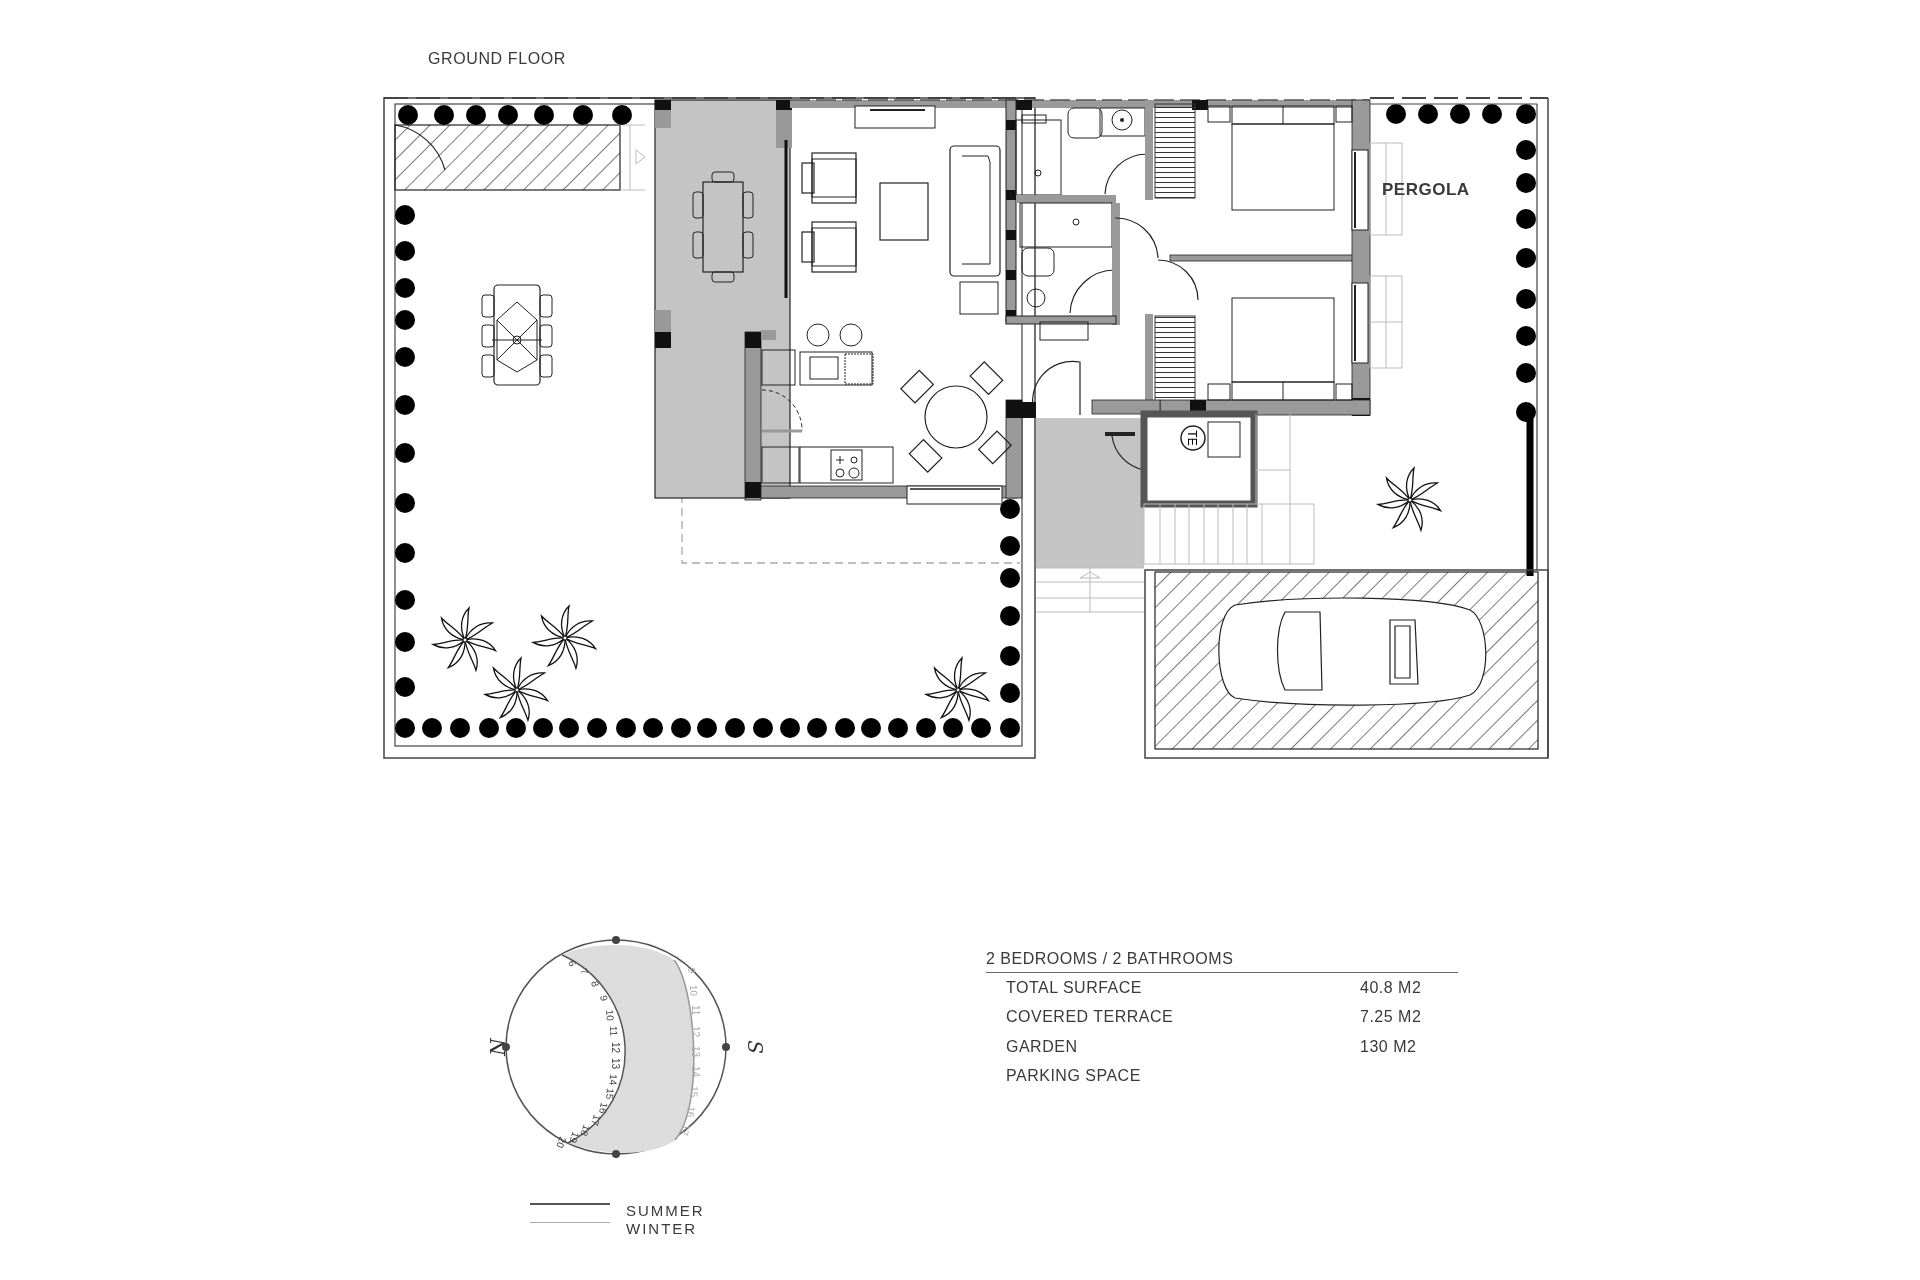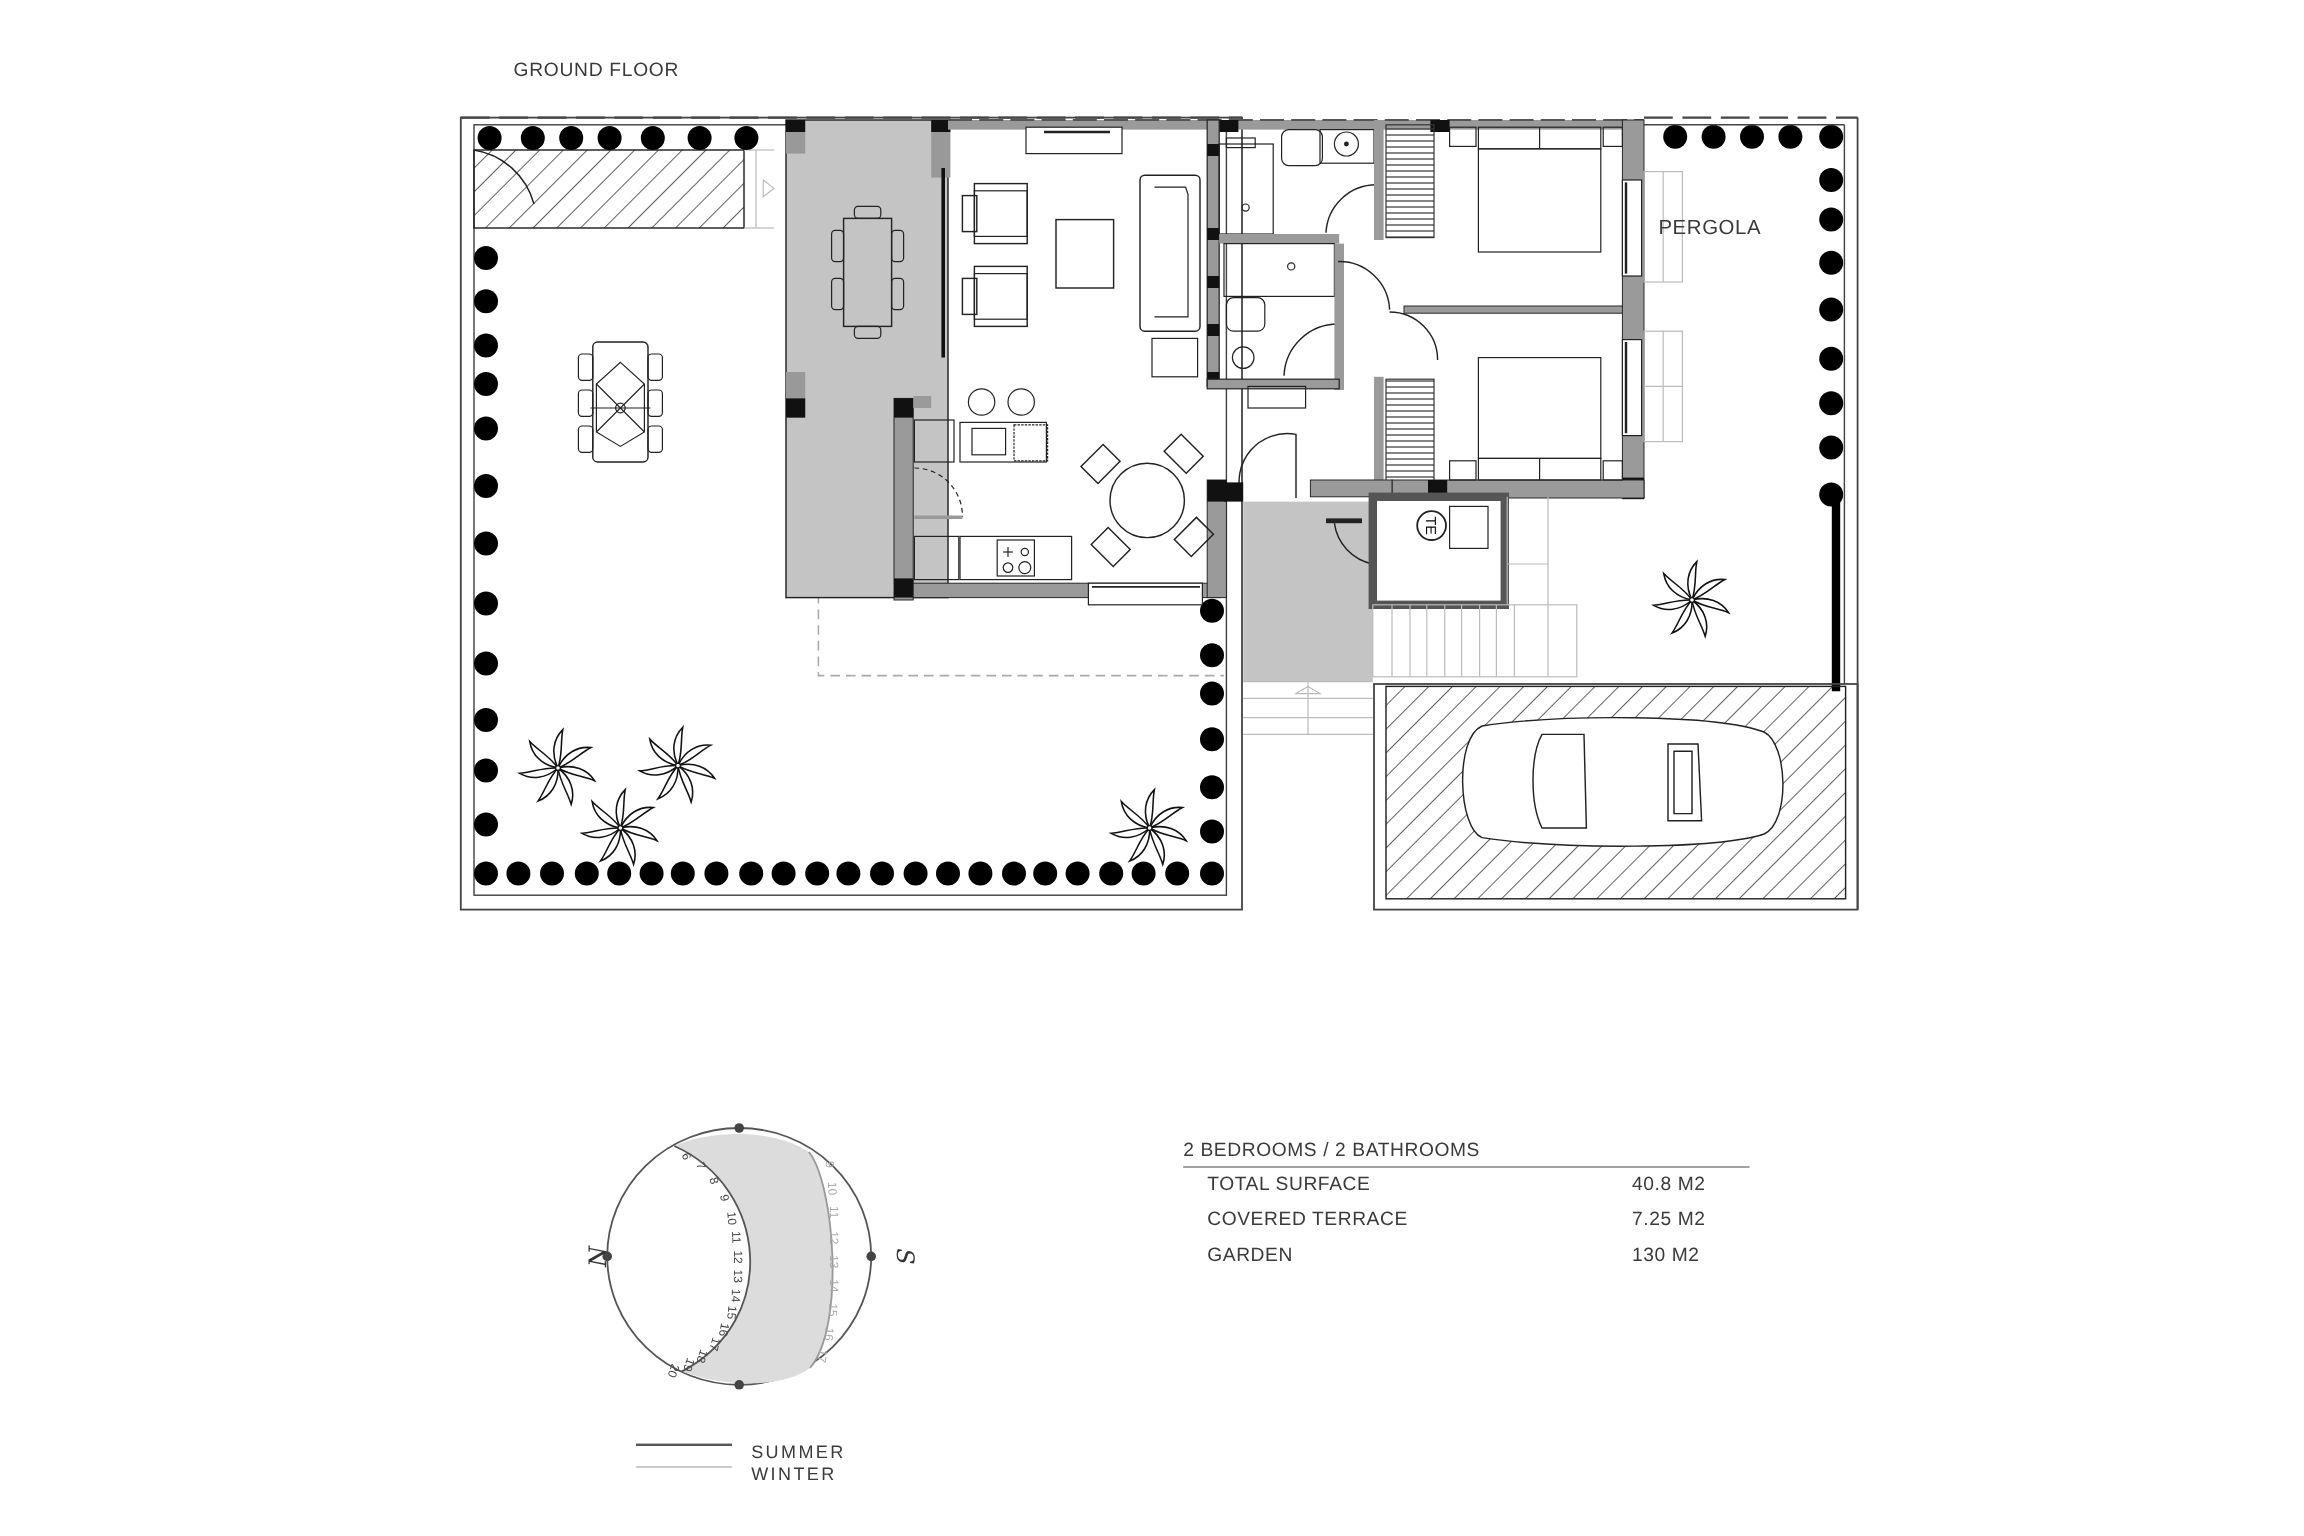--- a/index.html
+++ b/index.html
@@ -1,20 +1,20 @@
 <!DOCTYPE html>
 <html><head>
 <meta charset="utf-8">
 <style>
   html, body { margin:0; padding:0; background:#ffffff; }
   body { width:1920px; height:1280px; position:relative; overflow:hidden;
          font-family:"Liberation Sans", "DejaVu Sans", sans-serif; color:#333; }
   .title { position:absolute; left:428px; top:50px; font-size:16px; letter-spacing:0.6px; color:#3a3a3a; }
   #plan { position:absolute; left:0; top:0; }
-  .pergola-label { position:absolute; left:1382px; top:180px; font-size:17px; letter-spacing:0.5px; color:#3a3a3a; }
+  .pergola-label { position:absolute; left:1382px; top:180px; font-size:17px; letter-spacing:0.5px; color:#3a3a3a;font-weight:bold; }
   .specs { position:absolute; left:986px; top:950px; width:472px; }
   .specs-header { font-size:16px; letter-spacing:0.5px; color:#3a3a3a; padding-bottom:4px;
                   border-bottom:1.5px solid #666; }
   .spec-row { display:flex; font-size:16px; letter-spacing:0.5px; color:#3a3a3a; height:29.5px; align-items:center;margin-left:20px; }
   .spec-row:first-of-type { margin-top:8px; }
   .spec-label { width:354px; }
   .spec-value { }
   .legend { position:absolute; left:530px; top:1195px; }
   .legend-row { display:flex; align-items:center; height:18px; }
   .legend-line { width:80px; height:0; margin-right:16px; }
@@ -431,13 +431,17 @@
     <span class="spec-value">40.8 M2</span>
   </div>
   <div class="spec-row">
     <span class="spec-label">COVERED TERRACE</span>
     <span class="spec-value">7.25 M2</span>
   </div>
   <div class="spec-row">
     <span class="spec-label">GARDEN</span>
     <span class="spec-value">130 M2</span>
   </div>
+  <div class="spec-row">
+    <span class="spec-label">PARKING SPACE</span>
+    <span class="spec-value"></span>
+  </div>
 </div>
 
 </body></html>

